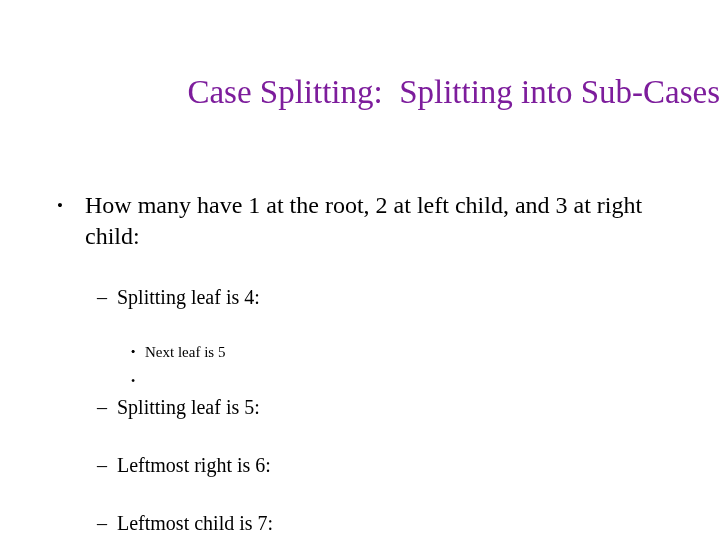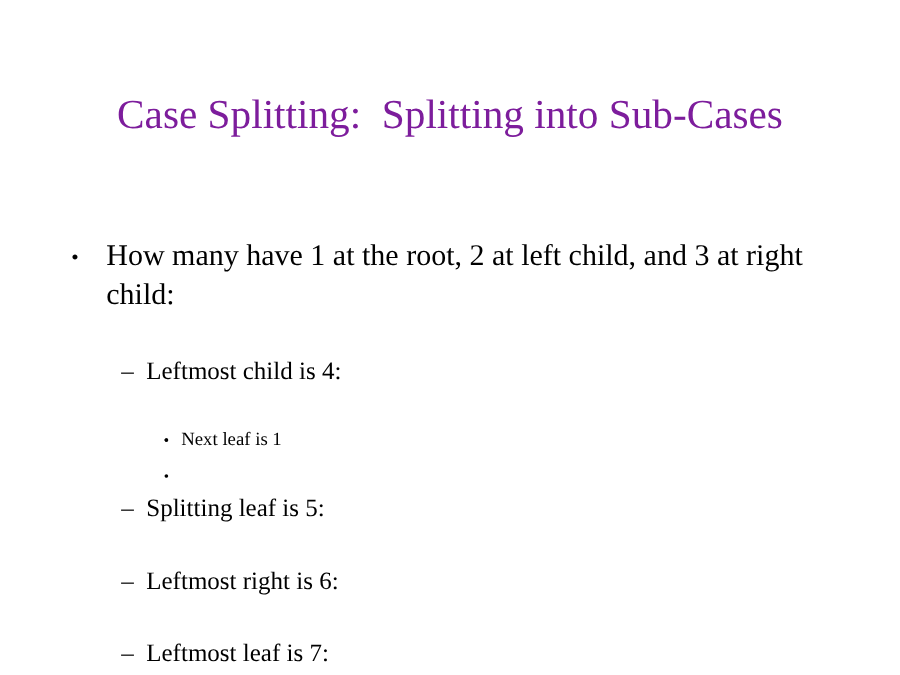--- a/index.html
+++ b/index.html
@@ -20,21 +20,21 @@
     height: 540px;
     background: #ffffff;
   }
 
   
   .slide-title {
     position: absolute;
     left: 0;
     top: 72px;
     width: 720px;
-    text-align: center;
+    text-align: right;
     color: #7d1d9c;
     font-family: "Liberation Serif", "DejaVu Serif", serif;
     font-size: 33px;
     font-weight: normal;
     line-height: 40px;
     letter-spacing: 0px;
     white-space: pre;
   }
 
   
@@ -124,47 +124,47 @@
 
   <div class="slide-body">
 
     <div class="bullet lvl1">
       <span class="marker">•</span>
       <span class="btext">How many have 1 at the root, 2 at left child, and 3 at right child:</span>
     </div>
 
     <div class="bullet lvl2">
       <span class="marker">–</span>
-      <span class="btext">Leftmost child is 4:</span>
+      <span class="btext">Splitting leaf is 4:</span>
     </div>
 
     <div class="group-lvl3">
       <div class="bullet lvl3">
         <span class="marker">•</span>
       </div>
 
       <div class="bullet lvl3">
         <span class="marker">•</span>
-        <span class="btext">Next leaf is 1</span>
+        <span class="btext">Next leaf is 5</span>
       </div>
 
       <div class="bullet lvl3">
         <span class="marker">•</span>
       </div>
     </div>
 
     <div class="bullet lvl2 tail-lvl2">
       <span class="marker">–</span>
       <span class="btext">Splitting leaf is 5:</span>
     </div>
 
     <div class="bullet lvl2 tail-lvl2">
       <span class="marker">–</span>
       <span class="btext">Leftmost right is 6:</span>
     </div>
 
     <div class="bullet lvl2 tail-lvl2">
       <span class="marker">–</span>
-      <span class="btext">Leftmost leaf is 7:</span>
+      <span class="btext">Leftmost child is 7:</span>
     </div>
 
   </div>
 </div>
 
 </body></html>

